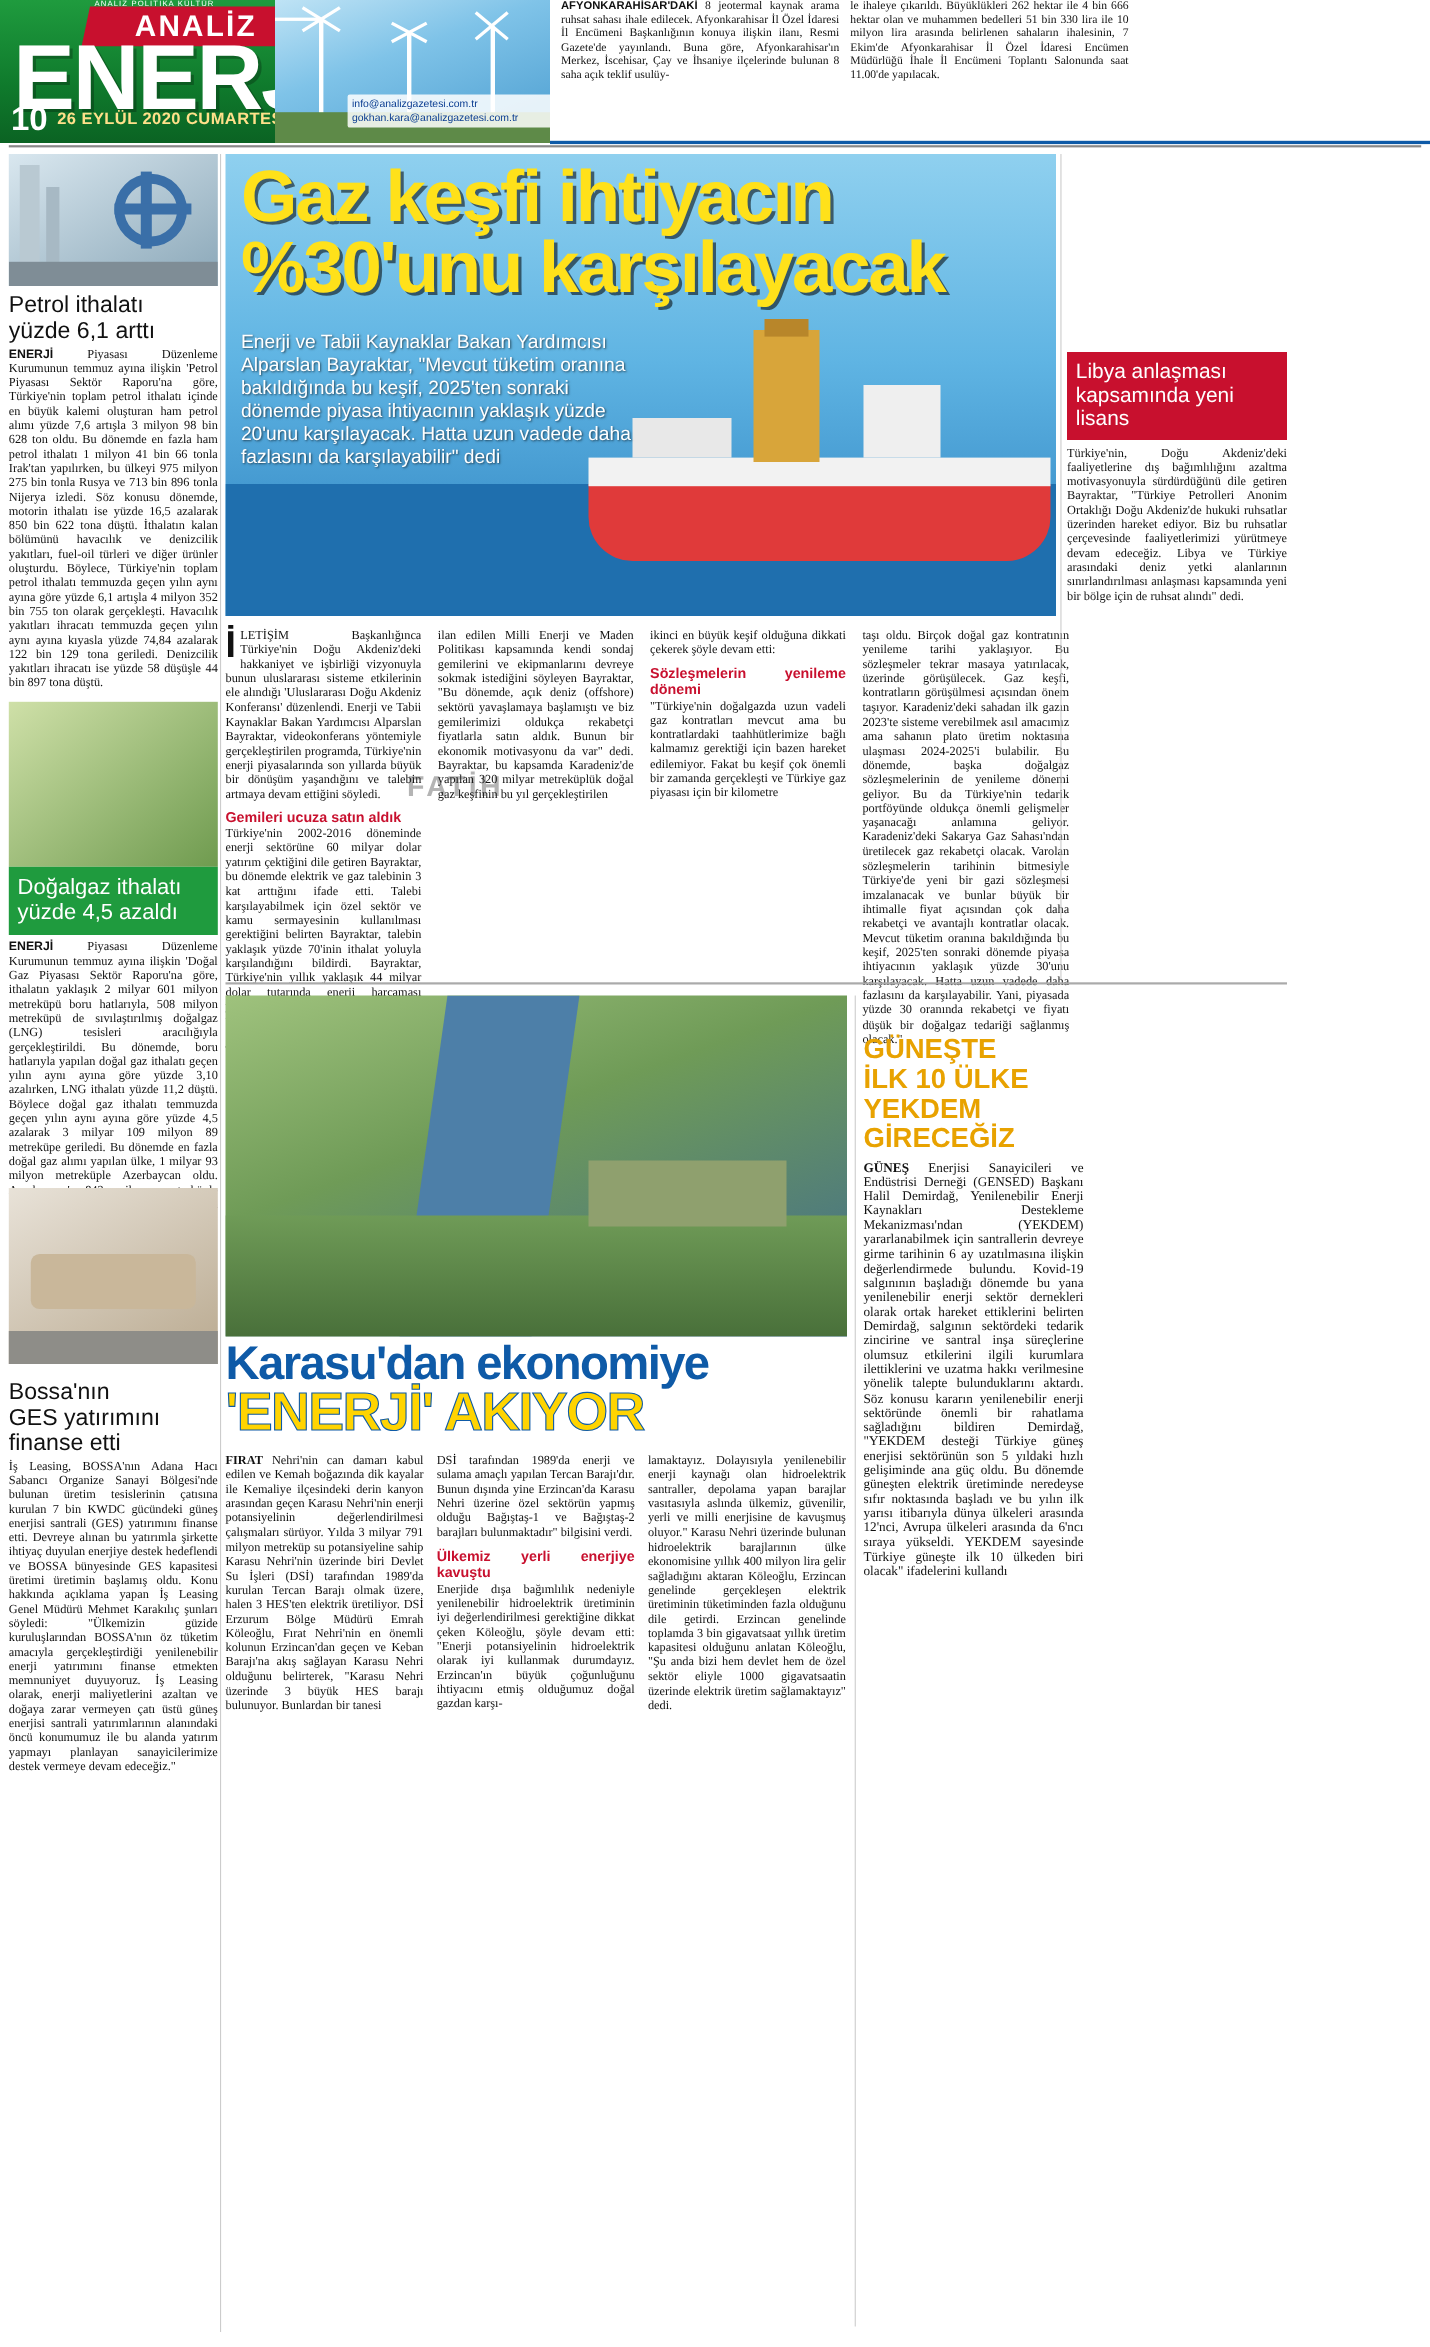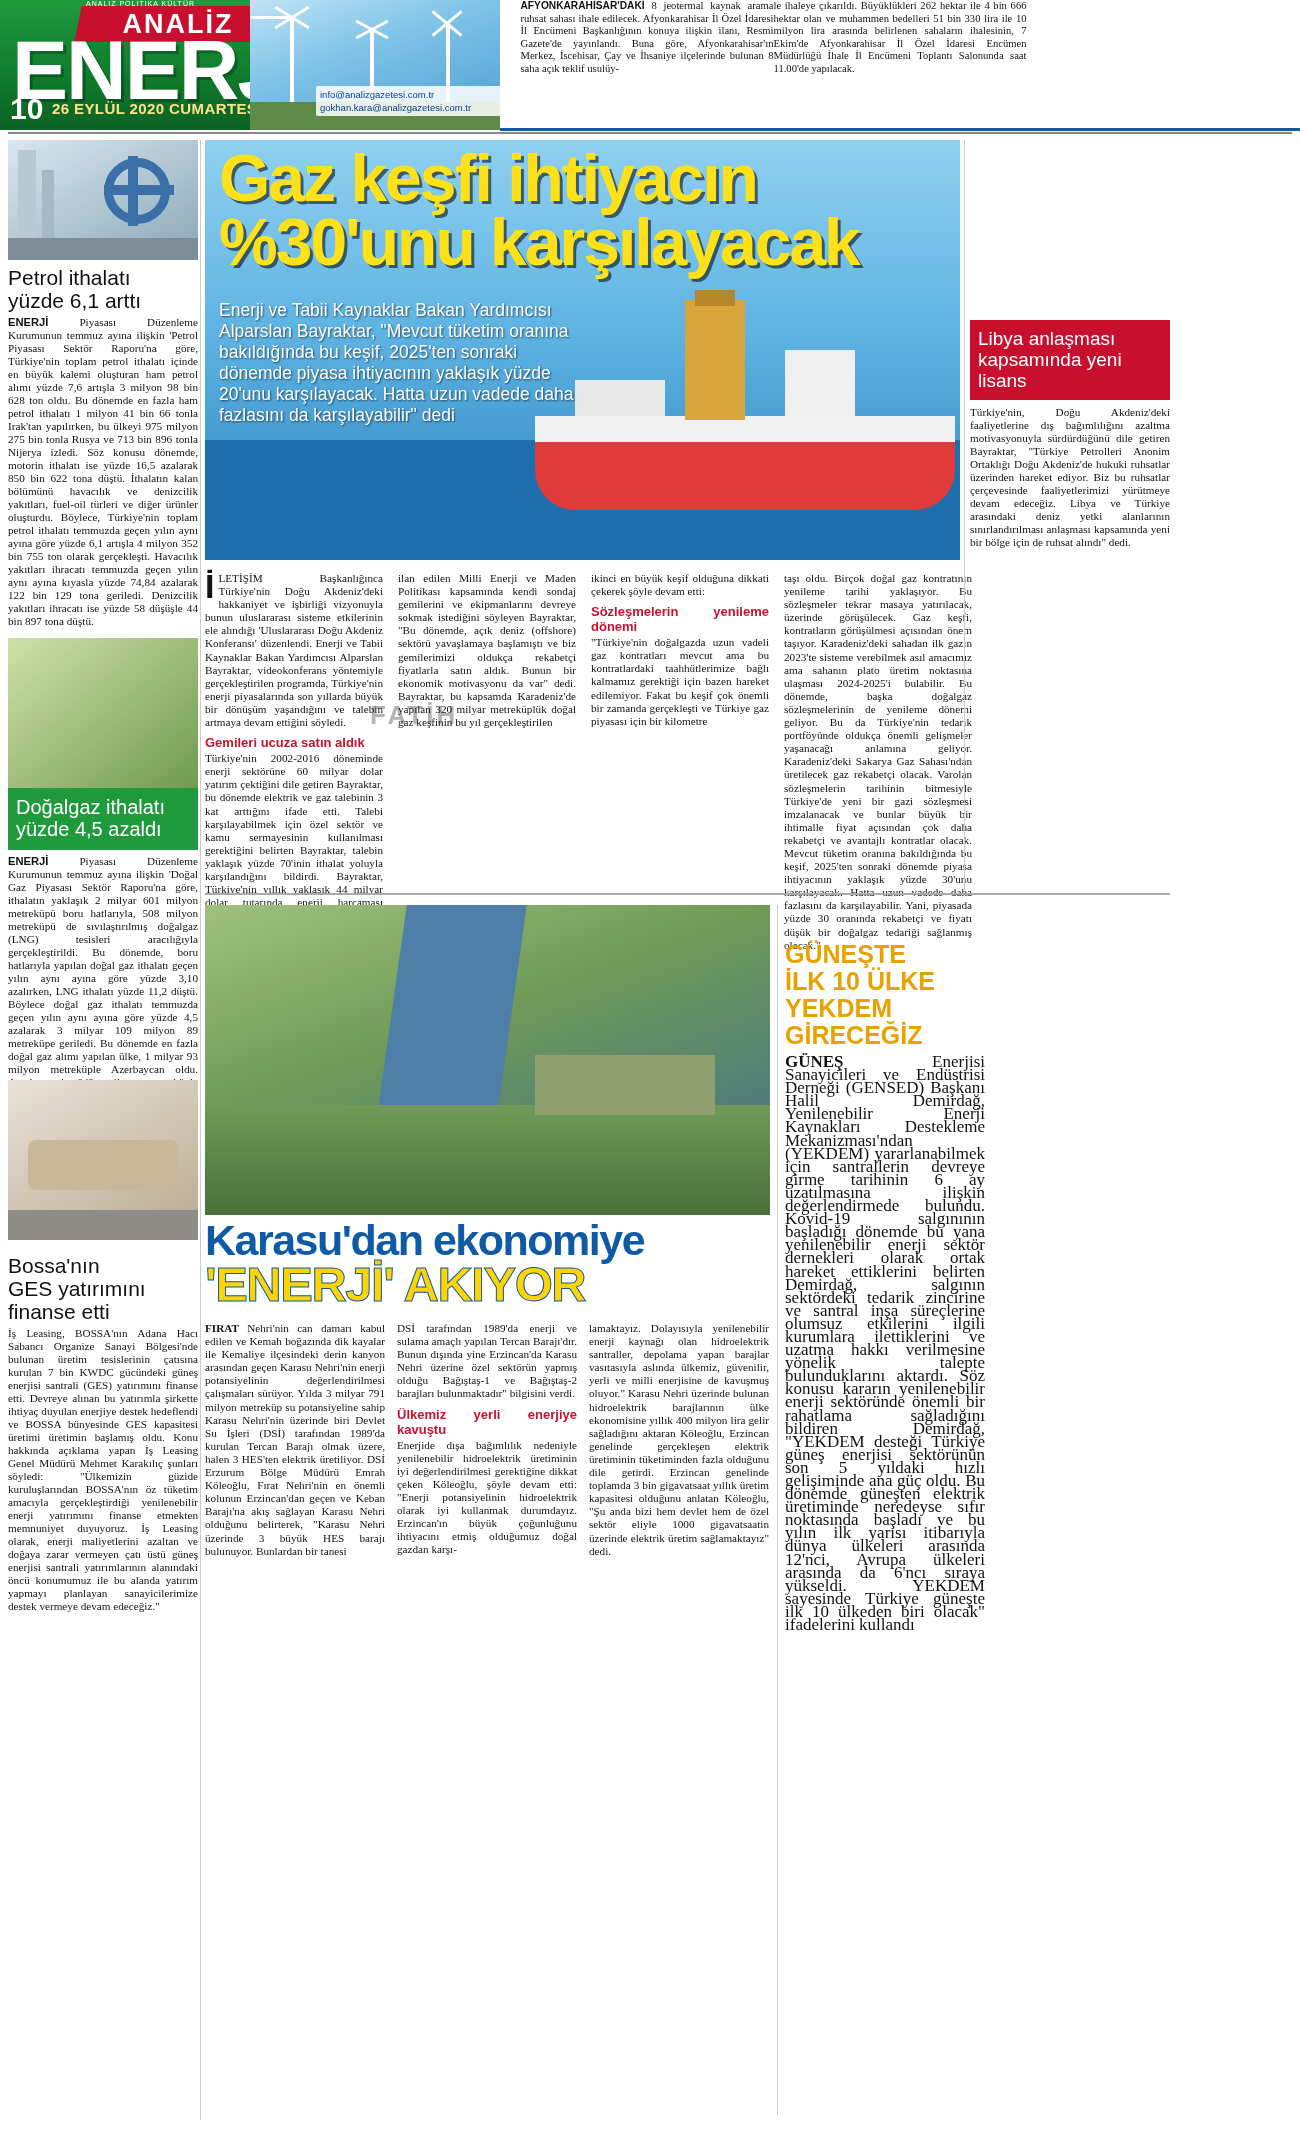--- a/index.html
+++ b/index.html
@@ -47,21 +47,21 @@
   .mh-mail { position:absolute; left:316px; top:86px; width:186px; height:30px;
     background:rgba(255,255,255,.85); border-radius:2px; padding:2px 4px;
     font-family:"Liberation Sans", sans-serif; font-size:9.5px; color:#0b3d91; line-height:13px; }
 
   .mh-right { position:absolute; left:500px; top:0; width:800px; height:130px; background:#fff; }
   .mh-right h1 {
     margin:0; padding:6px 10px 2px 10px;
     font-family:"Liberation Sans", sans-serif; font-weight:bold;
     font-size:27px; color:#0e5aa7; letter-spacing:-.4px;
   }
-  .mh-cols { display:flex; gap:0; padding:0 10px;justify-content:center; }
+  .mh-cols { display:flex; gap:10px; padding:0 10px; }
   .mh-cols .c { width:253px; font-size:10.6px; line-height:12.6px; text-align:justify; }
   .mh-cols .c b { font-family:"Liberation Sans", sans-serif; font-size:10.2px; }
 
   .rule { position:absolute; background:#0e5aa7; }
 
   
   .left-col { position:absolute; left:8px; top:140px; width:190px; }
   .lc-photo { width:190px; height:120px; background:linear-gradient(150deg,#d9e7ef,#8aa7b8); position:relative; overflow:hidden; }
   .lc-title { font-family:"Liberation Sans", sans-serif; font-size:21px; line-height:23px;
     color:#111; font-weight:normal; margin:6px 0 4px 0; }
@@ -111,21 +111,21 @@
   .karasu-title { position:absolute; left:205px; top:1218px; width:565px;
     font-family:"Liberation Sans", sans-serif; font-weight:bold; color:#0e5aa7;
     font-size:43px; line-height:44px; letter-spacing:-1.5px; }
   .karasu-title .y { color:#ffd400; font-size:49px; -webkit-text-stroke:1px #0e5aa7; }
   .karasu-cols { position:absolute; left:205px; top:1322px; width:565px; }
   .karasu-cols .col { float:left; width:180px; font-size:11.2px; line-height:13.1px; text-align:justify; }
 
   .gunes { position:absolute; left:785px; top:905px; width:200px;margin-top:36px; }
   .gunes .hd { font-family:"Liberation Sans", sans-serif; font-weight:bold; color:#e8a200;
     font-size:25px; line-height:27px; }
-  .gunes .bd { font-size:17px; line-height:13.1px; text-align:justify; margin-top:6px; }
+  .gunes .bd { font-size:12px; line-height:13.1px; text-align:justify; margin-top:6px; }
 
   .bottom-photo { position:absolute; left:8px; top:1080px; width:190px; height:160px;
     background:linear-gradient(150deg,#e8e2d8,#b9a98f); }
 
   .clearfix::after { content:""; display:block; clear:both; }
   .vline { position:absolute; width:1px; background:#ccc; }
 </style>
 </head>
 <body>
 

